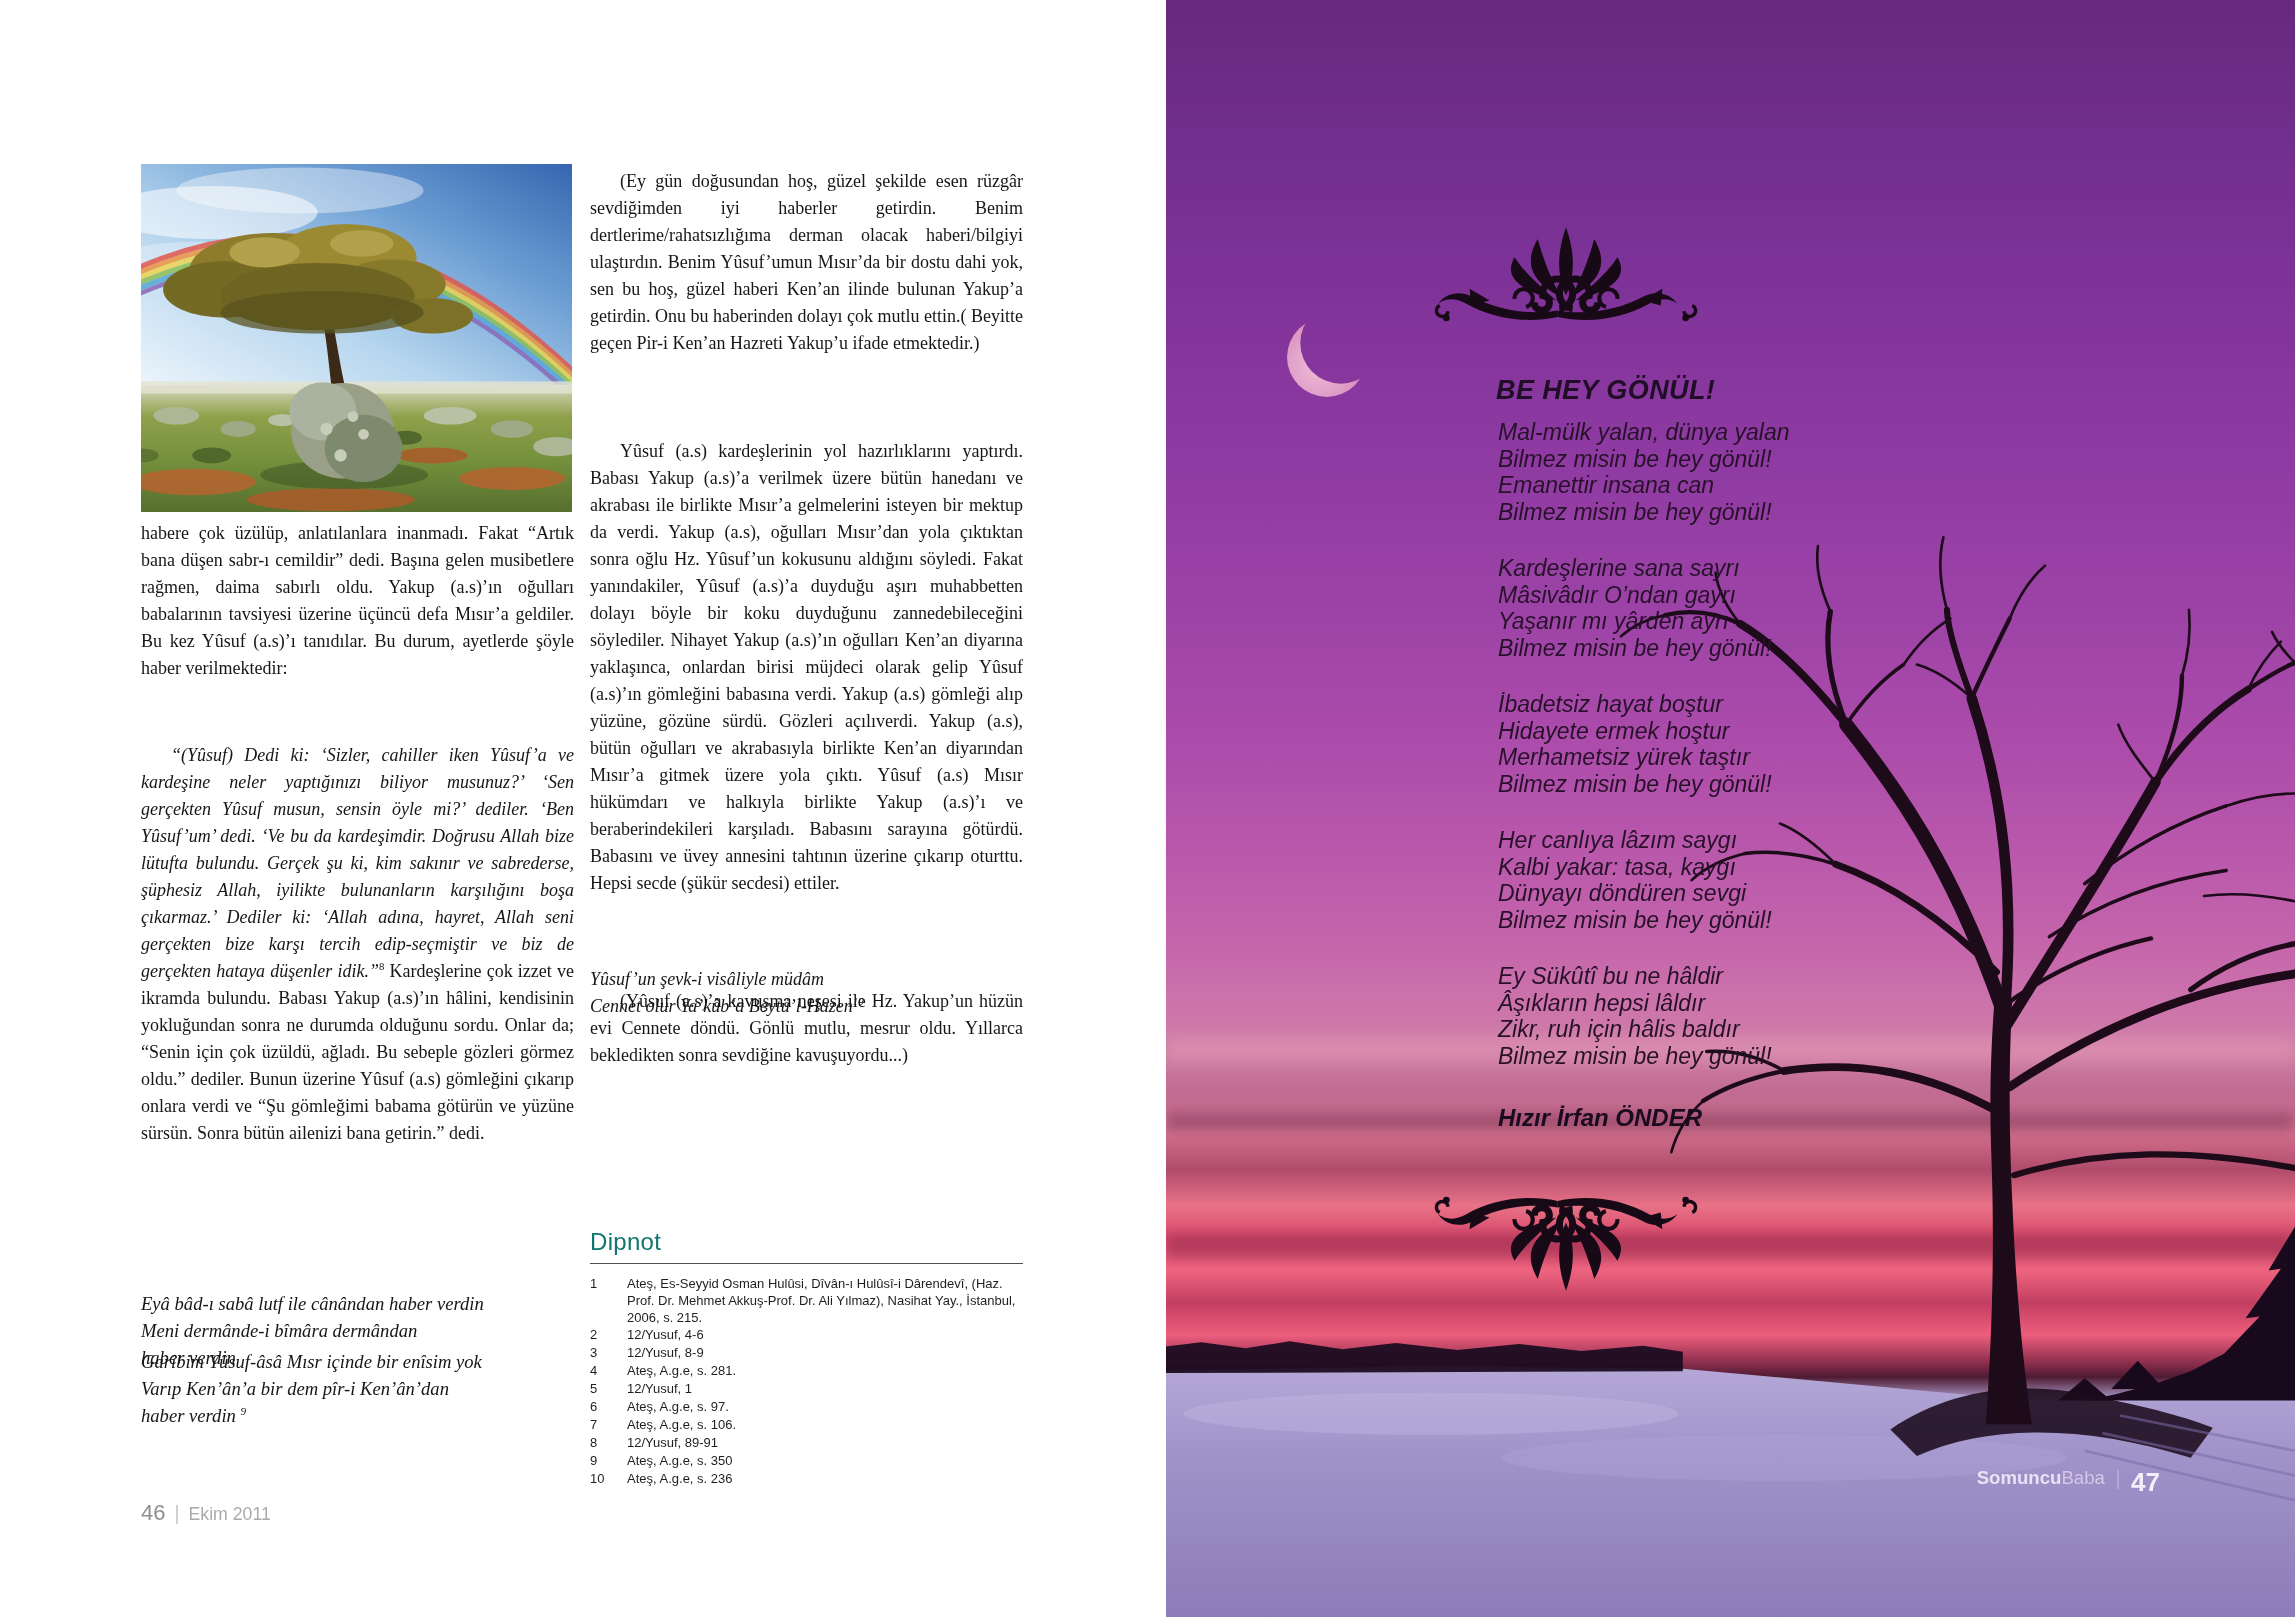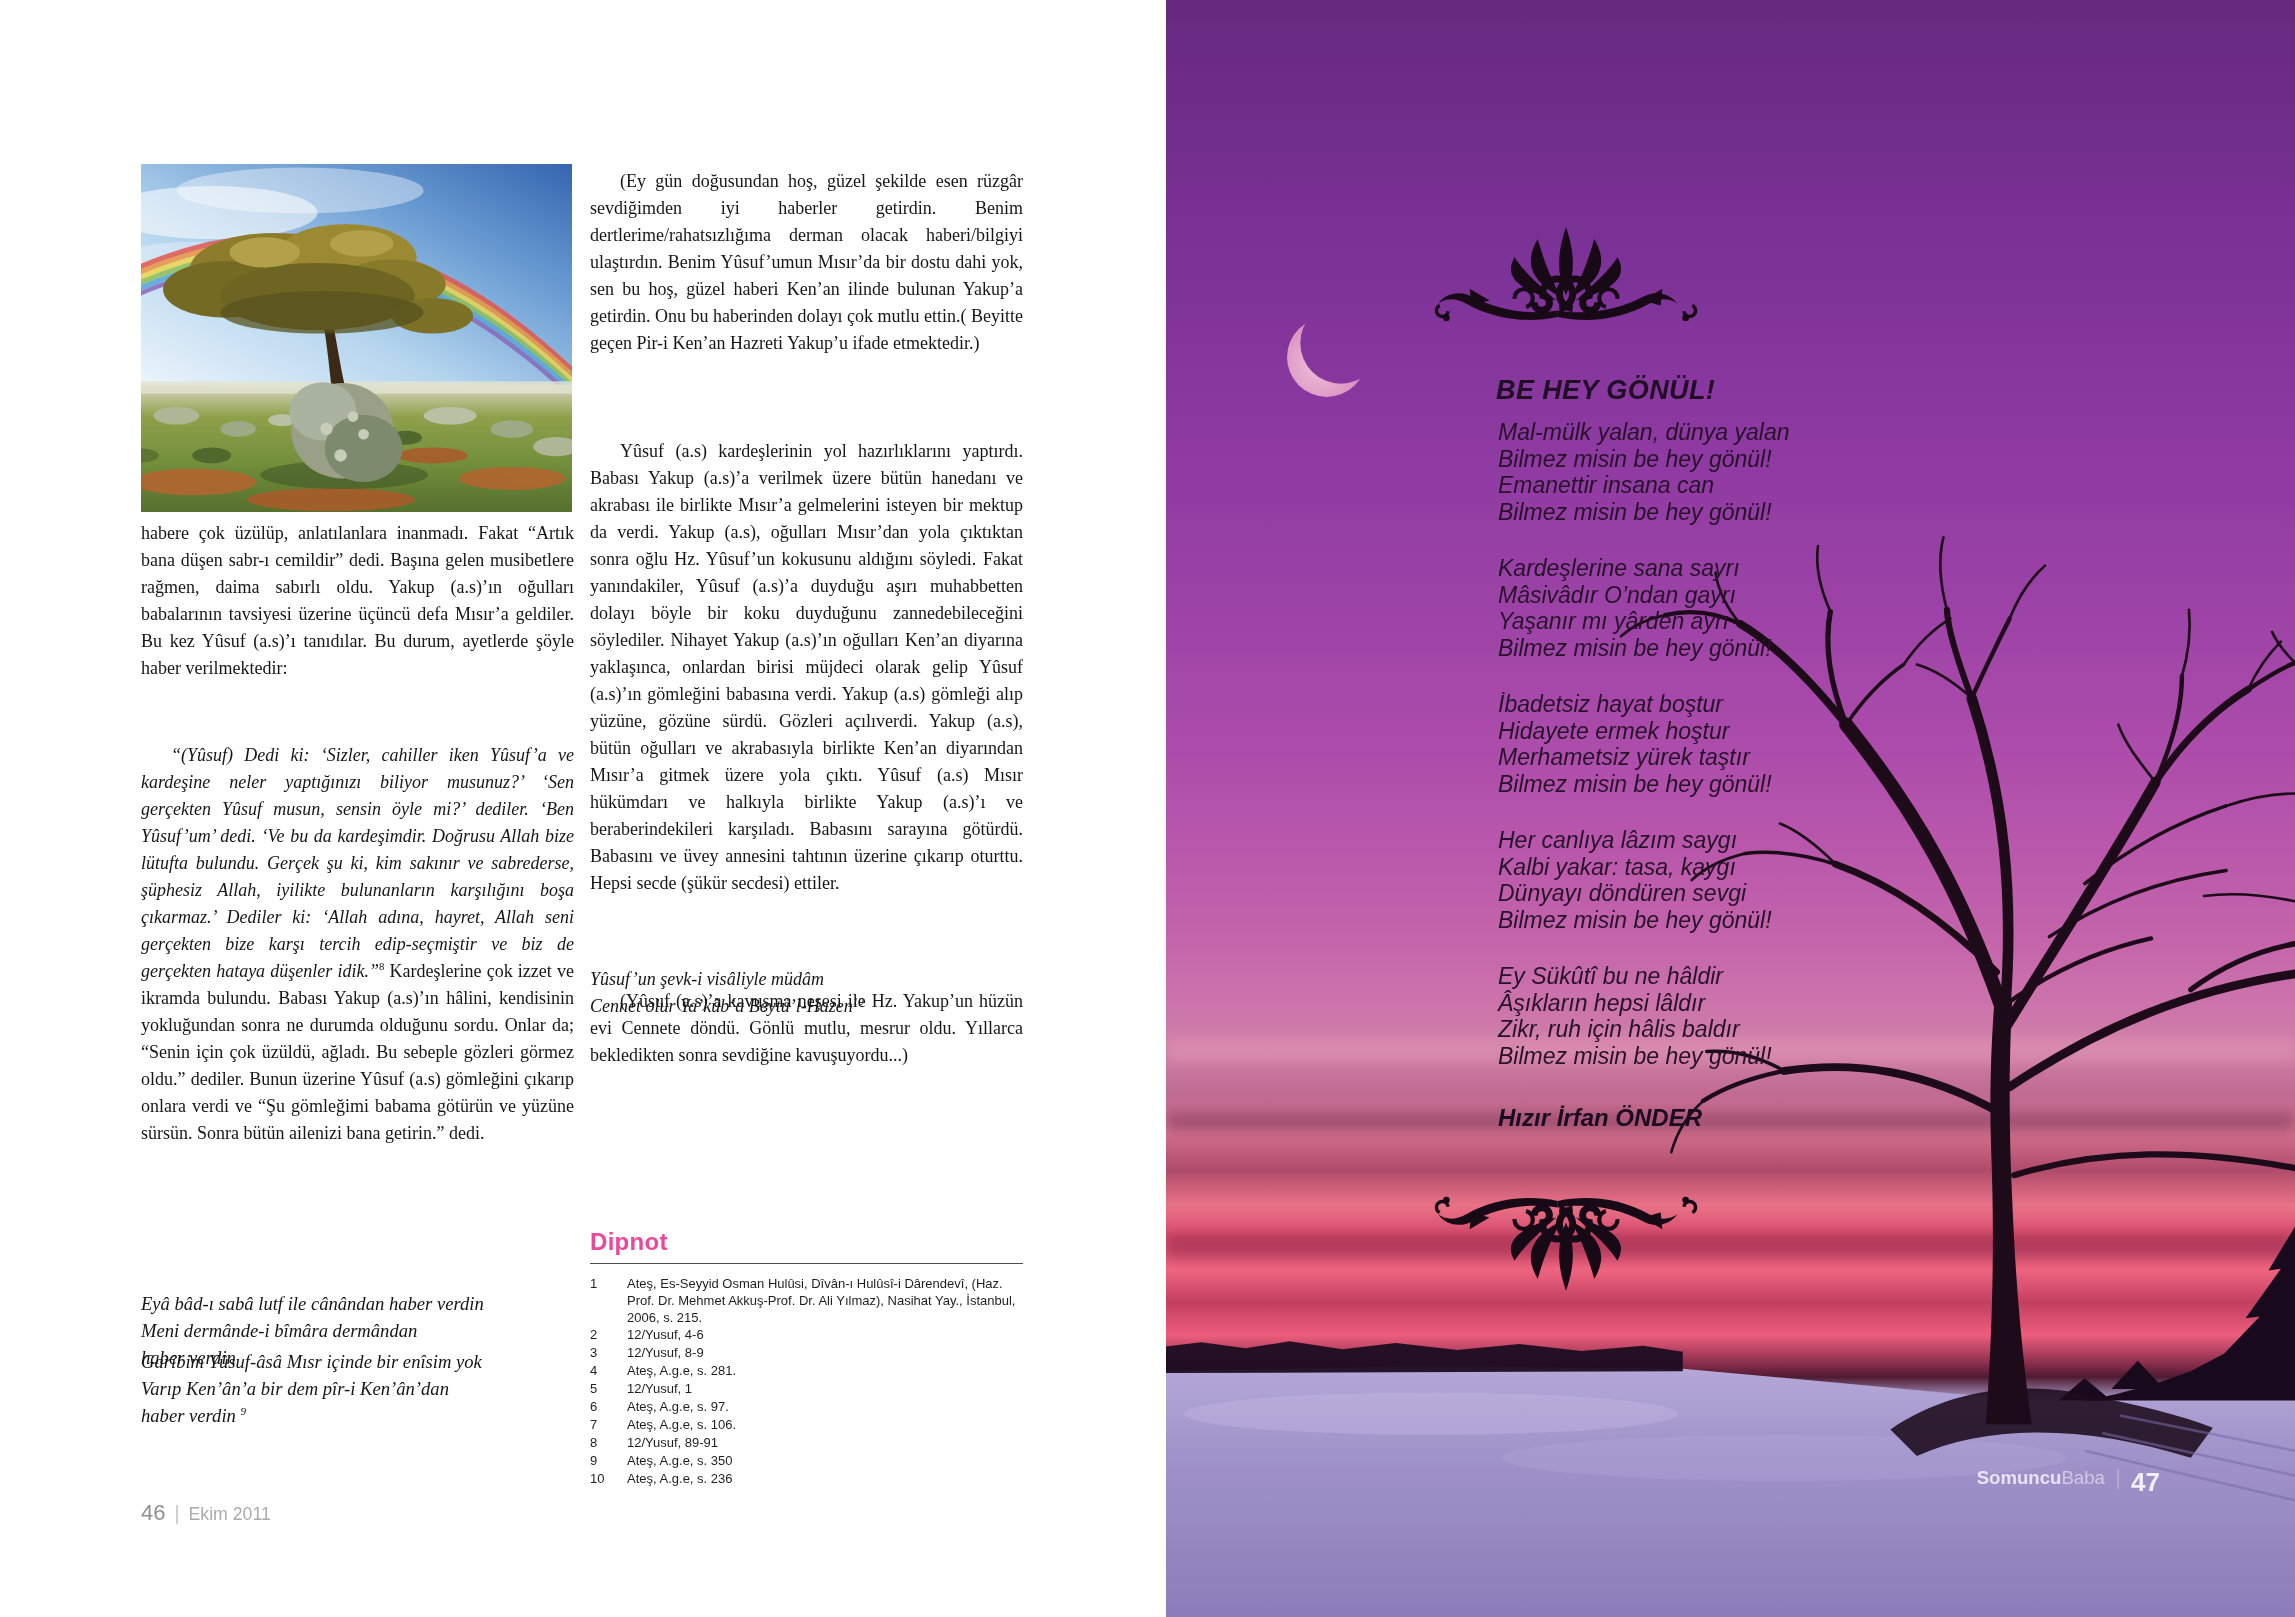--- a/index.html
+++ b/index.html
@@ -9,21 +9,21 @@
   .left-page{position:absolute;left:0;top:0;width:1166px;height:1618px;background:#ffffff;}
   .photo{position:absolute;left:141px;top:164px;width:431px;height:348px;margin:0;overflow:hidden;}
   .col-block{position:absolute;width:433px;}
   .body-text{font-size:18px;line-height:27px;text-align:justify;color:#161616;margin:0;}
   .indent{text-indent:30px;}
   .it{font-style:italic;}
   sup{font-size:0.6em;vertical-align:super;line-height:0;}
   .lpoem{font-style:italic;font-size:18.6px;line-height:27px;color:#161616;}
   .lpoem .pl{margin:0;}
   .lpoem .pr{margin:0;text-align:left;}
-  .dipnot-h{font-family:"Liberation Sans",sans-serif;font-size:24px;color:#ec4899;margin:0;font-weight:bold;letter-spacing:0.3px;}
+  .dipnot-h{font-family:"Liberation Sans",sans-serif;font-size:24px;color:#0f766e;margin:0;font-weight:normal;letter-spacing:0.3px;}
   .dipnot-rule{border:none;border-top:1.8px solid #4f4f4f;margin:0;width:433px;}
   .fnotes{font-family:"Liberation Sans",sans-serif;font-size:13px;line-height:17px;color:#1f1f1f;}
   .fn-row{display:flex;margin:0 0 0.9px 0;}
   .fn-num{flex:none;width:37px;}
   .fn-text{flex:1;}
   .footer-left{position:absolute;left:141px;top:1500px;font-family:"Liberation Sans",sans-serif;color:#9a9a9a;}
   .footer-left .pnum{font-size:22px;color:#8f8f8f;}
   .footer-left .sep{font-size:21px;color:#c9c9c9;margin:0 8.8px;font-weight:300;}
   .footer-left .issue{font-size:17.7px;color:#ababab;}
   

